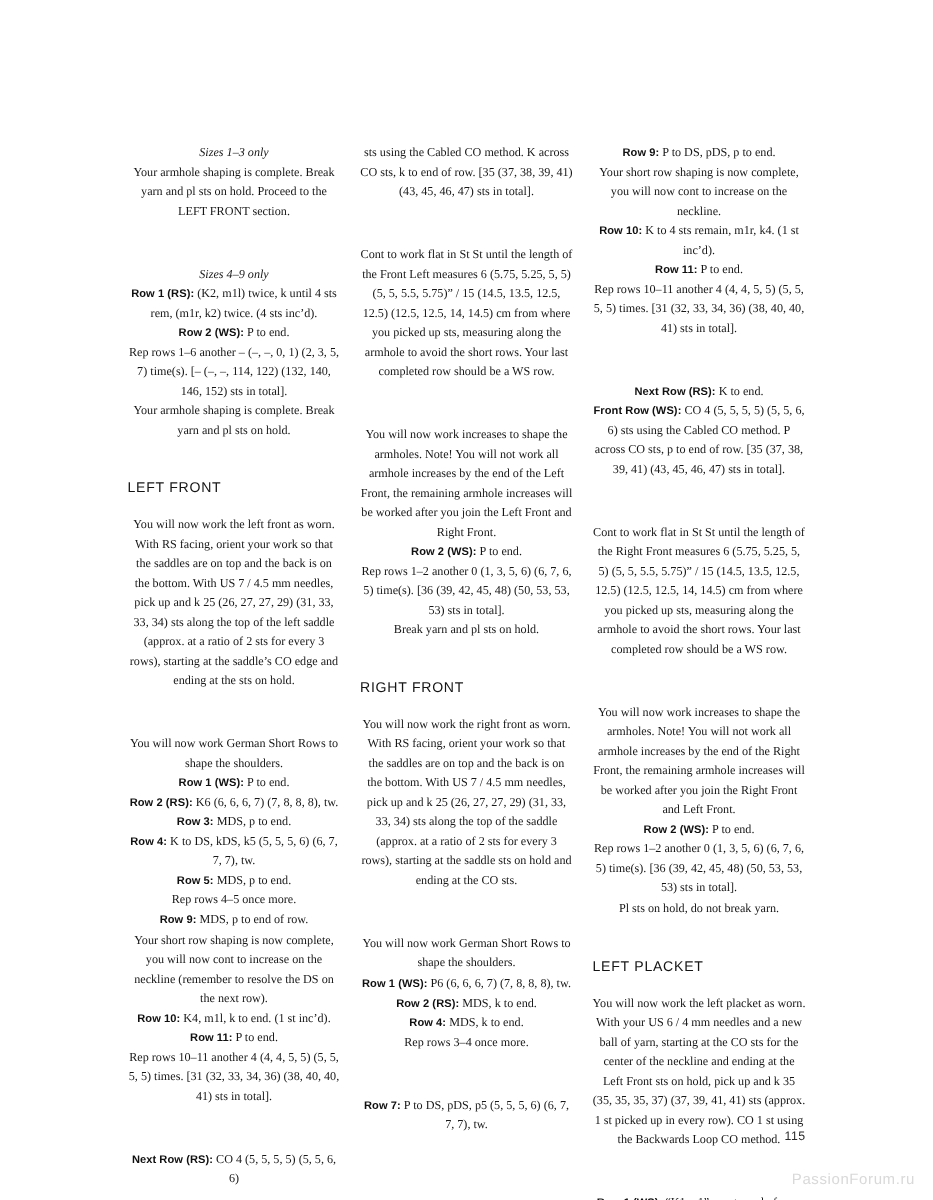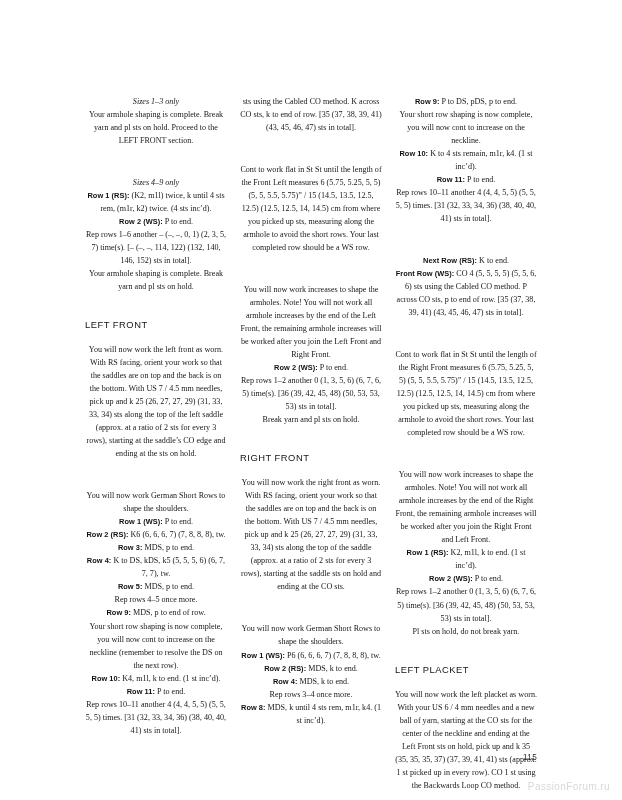--- a/index.html
+++ b/index.html
@@ -129,48 +129,48 @@
         <p class=""><span class="lbl">Row 2 (RS):</span><span> K6 (6, 6, 6, 7) (7, 8, 8, 8), tw.</span></p>
         <p class=""><span class="lbl">Row 3:</span><span> MDS, p to end.</span></p>
         <p class=""><span class="lbl">Row 4:</span><span> K to DS, kDS, k5 (5, 5, 5, 6) (6, 7, 7, 7), tw.</span></p>
         <p class=""><span class="lbl">Row 5:</span><span> MDS, p to end.</span></p>
         <p class="">Rep rows 4–5 once more.</p>
         <p class=""><span class="lbl">Row 9:</span><span> MDS, p to end of row.</span></p>
         <p class="">Your short row shaping is now complete, you will now cont to increase on the neckline (remember to resolve the DS on the next row).</p>
         <p class=""><span class="lbl">Row 10:</span><span> K4, m1l, k to end. (1 st inc’d).</span></p>
         <p class=""><span class="lbl">Row 11:</span><span> P to end.</span></p>
         <p class="">Rep rows 10–11 another 4 (4, 4, 5, 5) (5, 5, 5, 5) times. [31 (32, 33, 34, 36) (38, 40, 40, 41) sts in total].</p>
+        <p class="gap-before"><span class="lbl">Next Row (RS):</span><span> CO 4 (5, 5, 5, 5) (5, 5, 6, 6)</span></p>
       </div>
     <div class="col">
         <p class="">sts using the Cabled CO method. K across CO sts, k to end of row. [35 (37, 38, 39, 41) (43, 45, 46, 47) sts in total].</p>
         <p class="gap-before">Cont to work flat in St St until the length of the Front Left measures 6 (5.75, 5.25, 5, 5) (5, 5, 5.5, 5.75)” / 15 (14.5, 13.5, 12.5, 12.5) (12.5, 12.5, 14, 14.5) cm from where you picked up sts, measuring along the armhole to avoid the short rows. Your last completed row should be a WS row.</p>
         <p class="gap-before">You will now work increases to shape the armholes.  Note! You will not work all armhole increases by the end of the Left Front, the remaining armhole increases will be worked after you join the Left Front and Right Front.</p>
         <p class=""><span class="lbl">Row 2 (WS):</span><span> P to end.</span></p>
         <p class="">Rep rows 1–2 another 0 (1, 3, 5, 6) (6, 7, 6, 5) time(s). [36 (39, 42, 45, 48) (50, 53, 53, 53) sts in total].</p>
         <p class="">Break yarn and pl sts on hold.</p>
         <h2 class="section">RIGHT FRONT</h2>
         <p class="">You will now work the right front as worn. With RS facing, orient your work so that the saddles are on top and the back is on the bottom. With US 7 / 4.5 mm needles, pick up and k 25 (26, 27, 27, 29) (31, 33, 33, 34) sts along the top of the saddle (approx. at a ratio of 2 sts for every 3 rows), starting at the saddle sts on hold and ending at the CO sts.</p>
         <p class="gap-before">You will now work German Short Rows to shape the shoulders.</p>
         <p class=""><span class="lbl">Row 1 (WS):</span><span> P6 (6, 6, 6, 7) (7, 8, 8, 8), tw.</span></p>
         <p class=""><span class="lbl">Row 2 (RS):</span><span> MDS, k to end.</span></p>
         <p class=""><span class="lbl">Row 4:</span><span> MDS, k to end.</span></p>
         <p class="">Rep rows 3–4 once more.</p>
-        <p class=""><span class="lbl">Row 8:</span><span> MDS, k until 4 sts rem, m1r, k4. (1 st inc’d).</span></p>
+        <p class="gap-before"><span class="lbl">Row 7:</span><span> P to DS, pDS, p5 (5, 5, 5, 6) (6, 7, 7, 7), tw.</span></p>
       </div>
     <div class="col">
         <p class=""><span class="lbl">Row 9:</span><span> P to DS, pDS, p to end.</span></p>
         <p class="">Your short row shaping is now complete, you will now cont to increase on the neckline.</p>
         <p class=""><span class="lbl">Row 10:</span><span> K to 4 sts remain, m1r, k4. (1 st inc’d).</span></p>
         <p class=""><span class="lbl">Row 11:</span><span> P to end.</span></p>
         <p class="">Rep rows 10–11 another 4 (4, 4, 5, 5) (5, 5, 5, 5) times. [31 (32, 33, 34, 36) (38, 40, 40, 41) sts in total].</p>
         <p class="gap-before"><span class="lbl">Next Row (RS):</span><span> K to end.</span></p>
         <p class=""><span class="lbl">Front Row (WS):</span><span> CO 4 (5, 5, 5, 5) (5, 5, 6, 6) sts using the Cabled CO method. P across CO sts, p to end of row. [35 (37, 38, 39, 41) (43, 45, 46, 47) sts in total].</span></p>
         <p class="gap-before">Cont to work flat in St St until the length of the Right Front measures 6 (5.75, 5.25, 5, 5) (5, 5, 5.5, 5.75)” / 15 (14.5, 13.5, 12.5, 12.5) (12.5, 12.5, 14, 14.5) cm from where you picked up sts, measuring along the armhole to avoid the short rows. Your last completed row should be a WS row.</p>
         <p class="gap-before">You will now work increases to shape the armholes.  Note! You will not work all armhole increases by the end of the Right Front, the remaining armhole increases will be worked after you join the Right Front and Left Front.</p>
-        <p class=""><span class="lbl">Row 1 (RS):</span><span> K2, m1l, k to end. (1 st inc’d).</span></p>
         <p class=""><span class="lbl">Row 2 (WS):</span><span> P to end.</span></p>
         <p class="">Rep rows 1–2 another 0 (1, 3, 5, 6) (6, 7, 6, 5) time(s). [36 (39, 42, 45, 48) (50, 53, 53, 53) sts in total].</p>
         <p class="">Pl sts on hold, do not break yarn.</p>
         <h2 class="section">LEFT PLACKET</h2>
         <p class="">You will now work the left placket as worn. With your US 6 / 4 mm needles and a new ball of yarn, starting at the CO sts for the center of the neckline and ending at the Left Front sts on hold, pick up and k 35 (35, 35, 35, 37) (37, 39, 41, 41) sts (approx. 1 st picked up in every row).  CO 1 st using the Backwards Loop CO method.</p>
         <p class="gap-before"><span class="lbl">Row 1 (WS):</span><span> “K1, p1”, rep to end of row.</span></p>
         <p class=""><span class="lbl">Row 2 (RS):</span><span> “K1, p1”, rep to end of row.</span></p>
       </div>
   </div>
 

